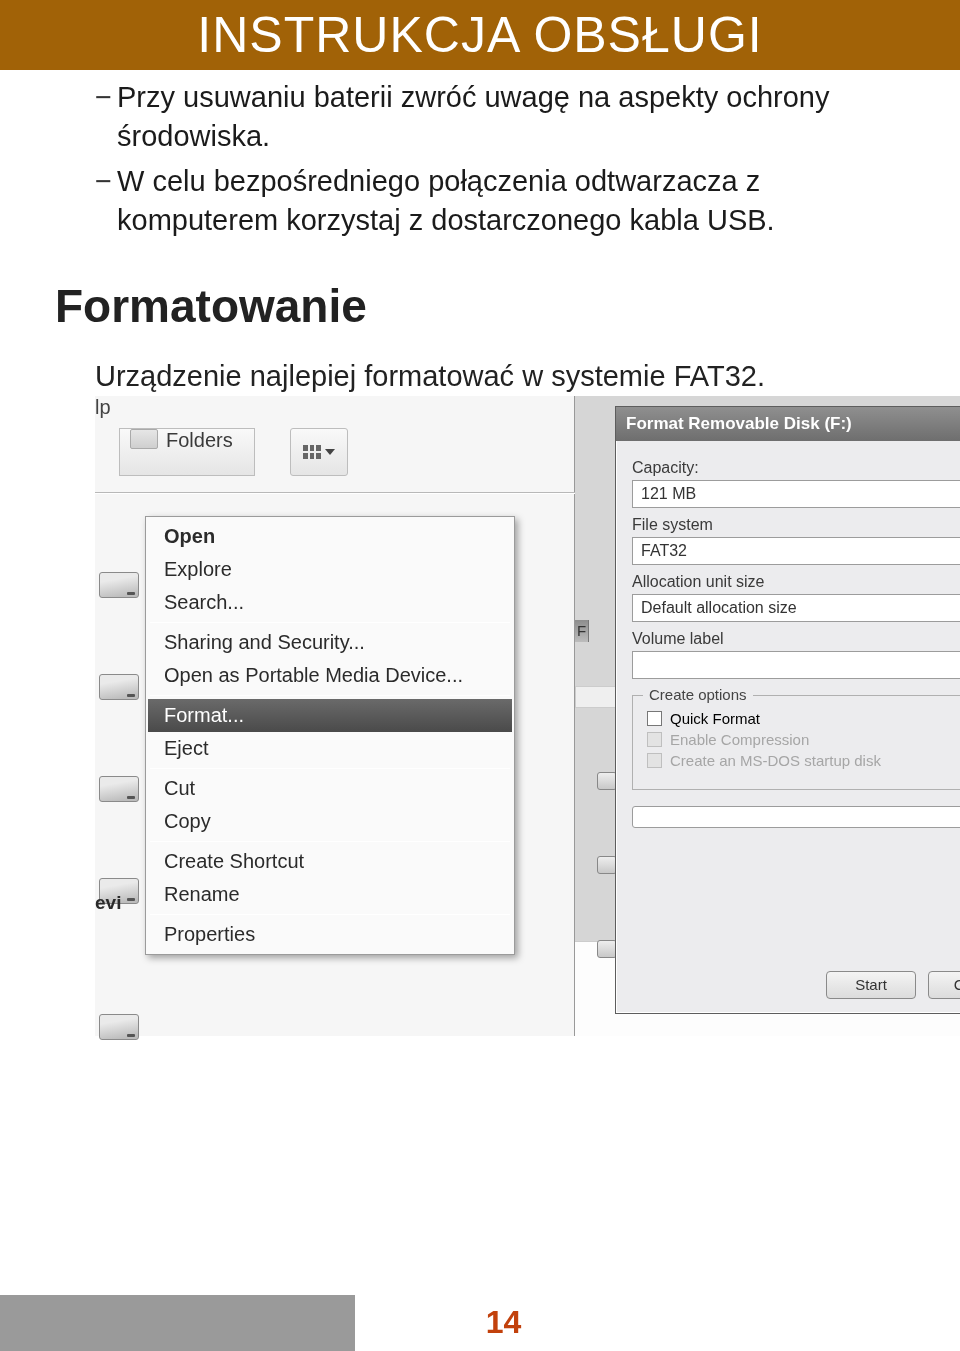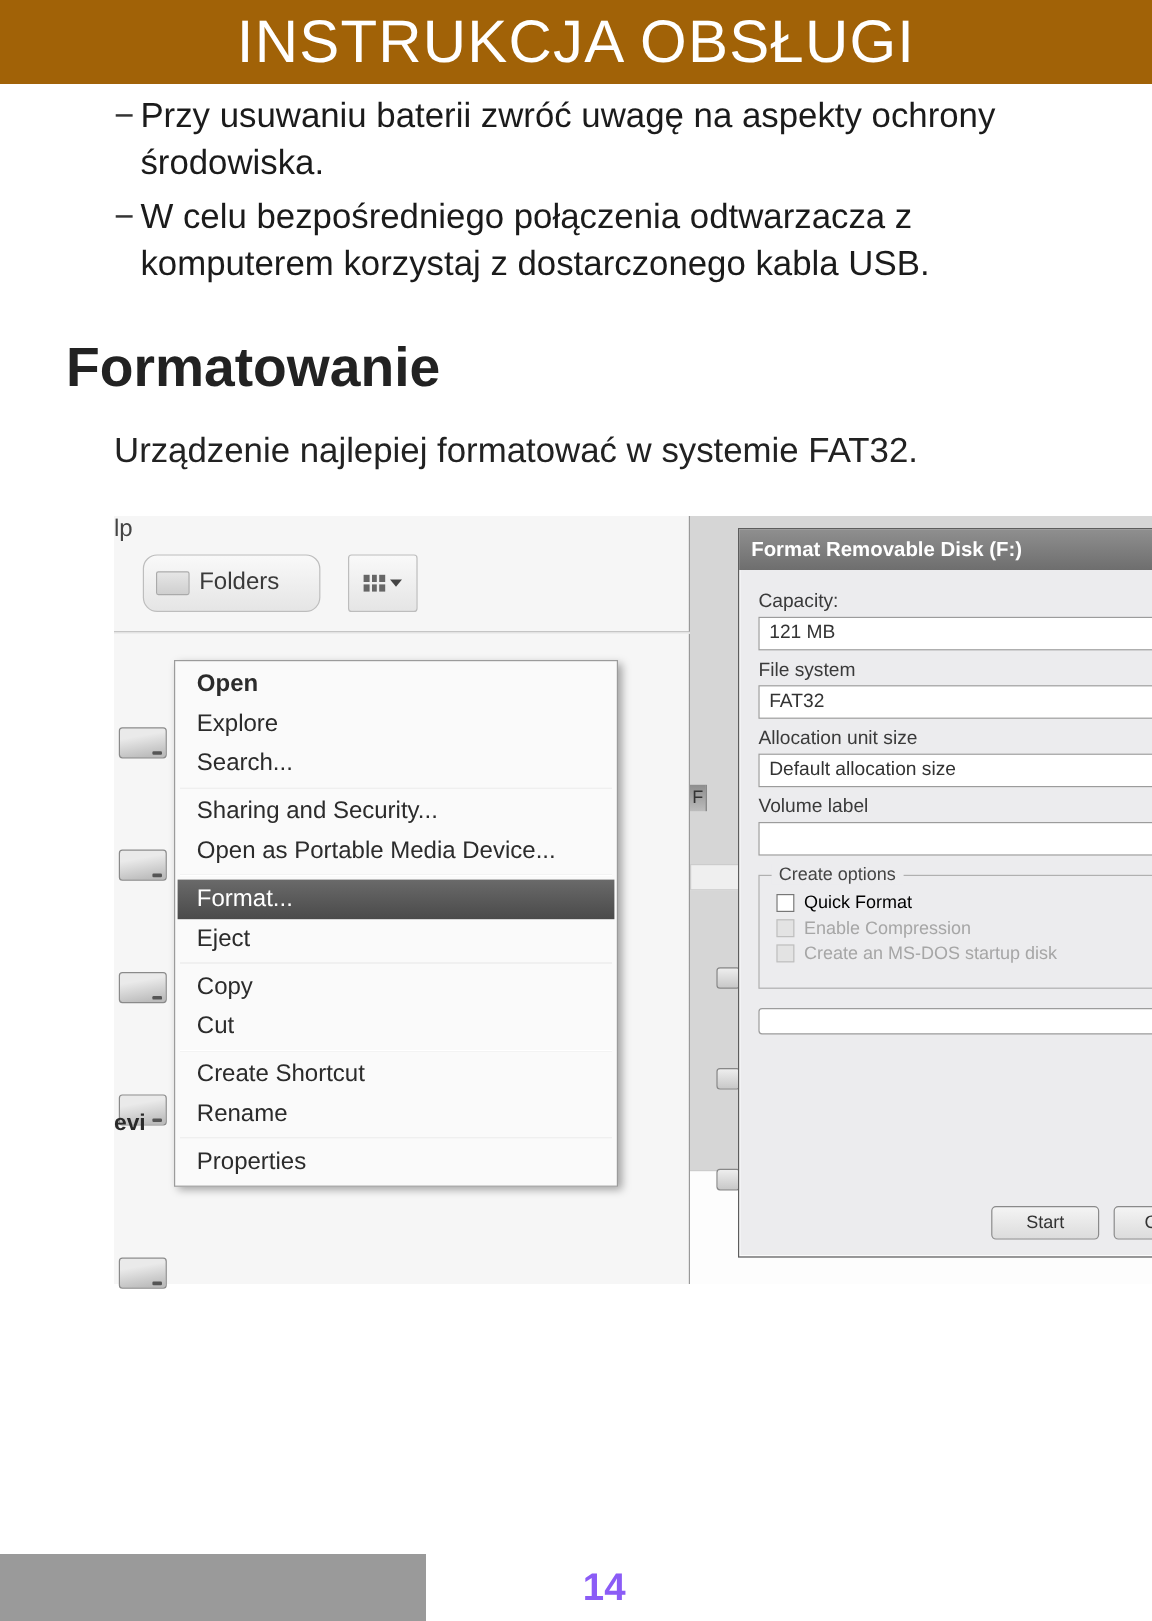--- a/index.html
+++ b/index.html
@@ -51,41 +51,40 @@
   .section-sub {
     font-size: 29px;
     line-height: 1.35;
     color: #222;
     margin-top: 24px;
   }
   .screenshots {
     position: relative;
     width: 100%;
     height: 640px;
-    margin-top: 34px;
   }
   .left-panel {
     position: absolute;
     left: 0;
     top: 0;
     width: 480px;
     height: 640px;
     background: linear-gradient(180deg, #f6f6f6 0, #f6f6f6 100%);
     border-right: 1px solid #999;
   }
   .lp-tool { position: absolute; left: 0; top: 0; font-size: 20px; color: #444; }
   .lp-folders-btn {
     position: absolute;
     left: 24px; top: 32px;
-    width: 148px; height: 48px;
+    width: 136px; height: 48px;
     border: 1px solid #bdbdbd;
     background: linear-gradient(#f9f9f9,#e5e5e5);
-    border-radius: 12px;
+    border-radius: 0;
     display: flex;
-    align-items: center;
+    align-items: flex-start;
     padding: 0 10px;
     gap: 8px;
   }
   .lp-folders-btn .folder-ico {
     width: 28px; height: 20px;
     background: linear-gradient(#e6e6e6,#cfcfcf);
     border: 1px solid #aaa;
     border-radius: 2px;
   }
   .lp-folders-btn .lbl { font-size: 20px; color: #3a3a3a; }
@@ -217,21 +216,21 @@
     left: 0; bottom: 0;
     width: 355px; height: 56px;
     background: #9a9a9a;
   }
   .page-num {
     position: absolute;
     left: 0; bottom: 10px; width: 100%;
     text-align: center;
     font-size: 32px;
     font-weight: bold;
-    color: #8b5cf6;
+    color: #c2410c;
     padding-left: 47px;
   }
 </style>
 </head>
 <body>
 
 <div class="header">
   <span>INSTRUKCJA OBSŁUGI</span>
 </div>
 
@@ -282,22 +281,22 @@
         <div class="cm-item bold">Open</div>
         <div class="cm-item">Explore</div>
         <div class="cm-item">Search...</div>
         <div class="cm-sep"></div>
         <div class="cm-item">Sharing and Security...</div>
         <div class="cm-item">Open as Portable Media Device...</div>
         <div class="cm-sep"></div>
         <div class="cm-item highlight">Format...</div>
         <div class="cm-item">Eject</div>
         <div class="cm-sep"></div>
+        <div class="cm-item">Cut</div>
         <div class="cm-item">Copy</div>
-        <div class="cm-item">Cut</div>
         <div class="cm-sep"></div>
         <div class="cm-item">Create Shortcut</div>
         <div class="cm-item">Rename</div>
         <div class="cm-sep"></div>
         <div class="cm-item">Properties</div>
       </div>
     </div>
 
     <div class="right-panel">
       <div class="rp-edge-bottom"></div>

